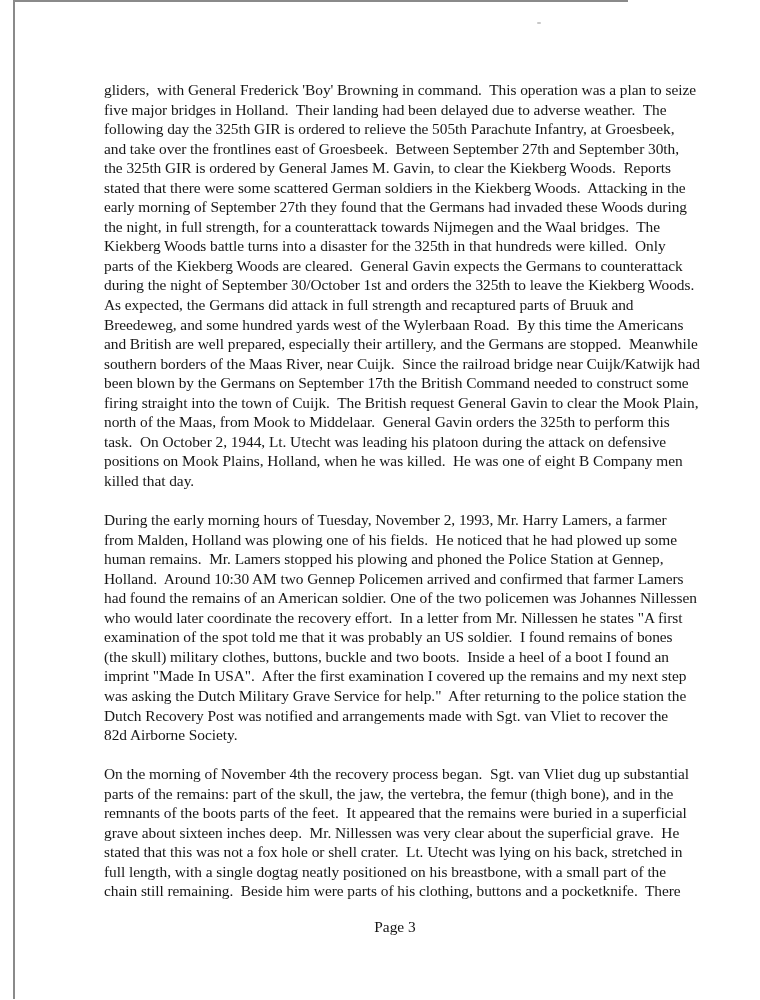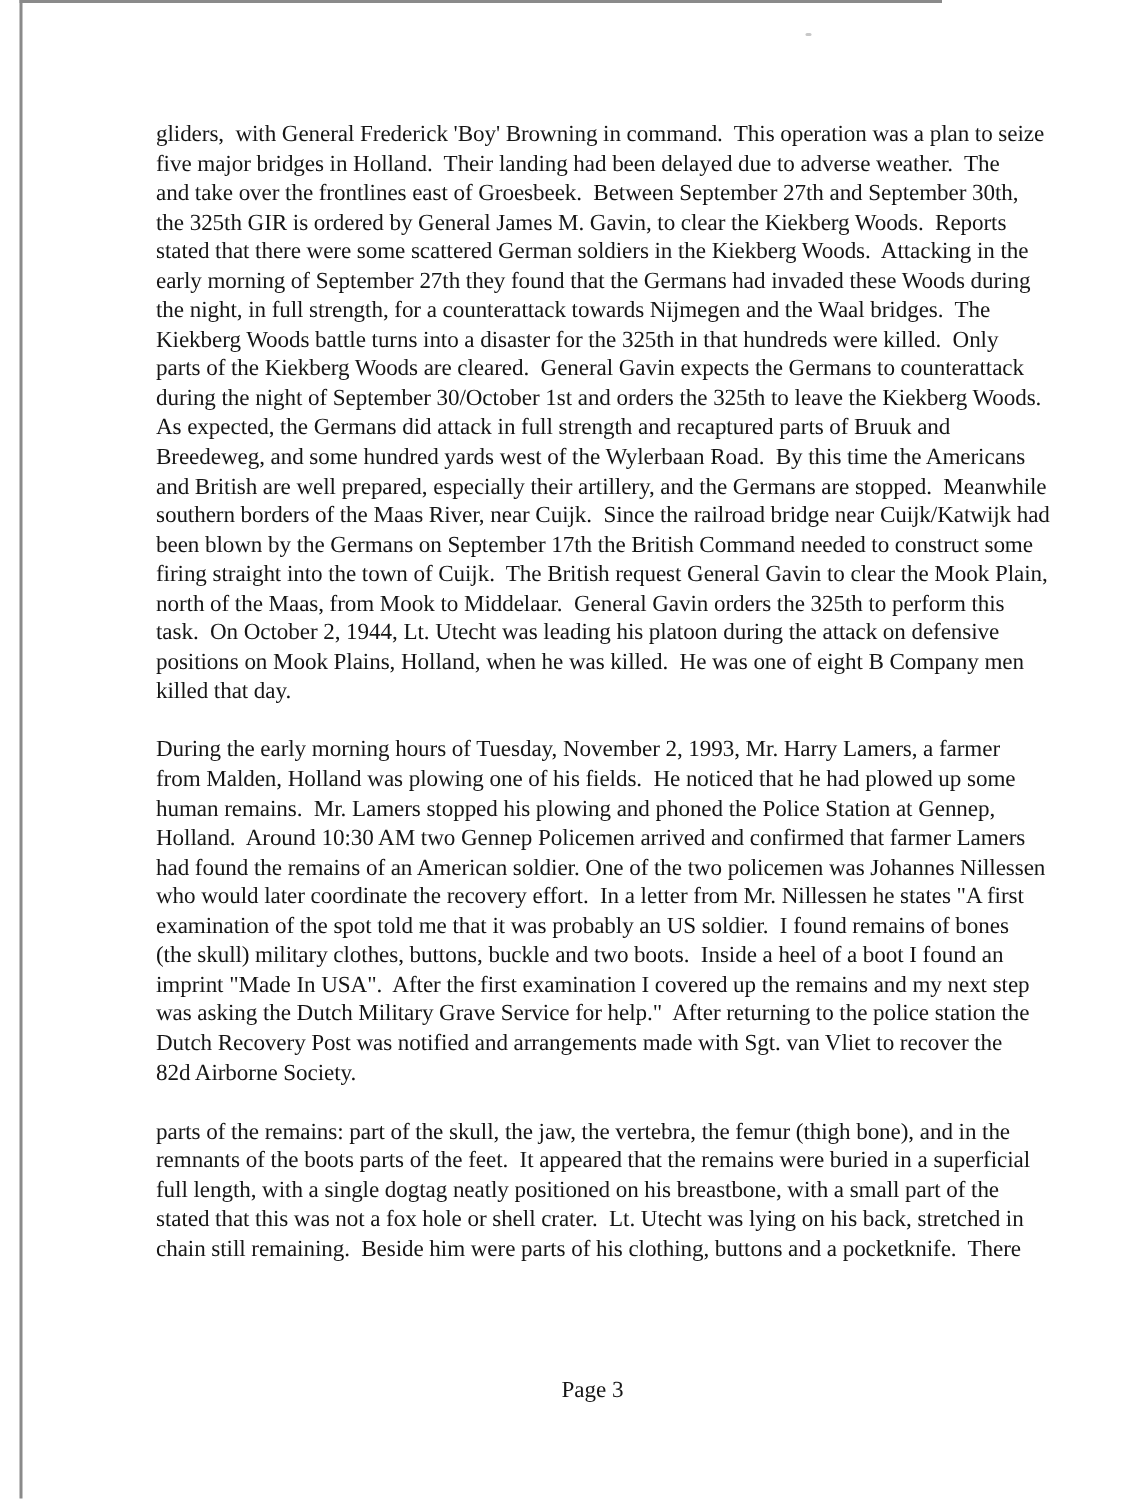--- a/index.html
+++ b/index.html
@@ -69,20 +69,21 @@
 </head>
 <body>
 
 <div class="page">
   <div class="scan-mark"></div>
 
   <div class="body-text">
     <p class="para">
       <span class="line">gliders,  with General Frederick 'Boy' Browning in command.  This operation was a plan to seize</span>
       <span class="line">five major bridges in Holland.  Their landing had been delayed due to adverse weather.  The</span>
+      <span class="line">following day the 325th GIR is ordered to relieve the 505th Parachute Infantry, at Groesbeek,</span>
       <span class="line">and take over the frontlines east of Groesbeek.  Between September 27th and September 30th,</span>
       <span class="line">the 325th GIR is ordered by General James M. Gavin, to clear the Kiekberg Woods.  Reports</span>
       <span class="line">stated that there were some scattered German soldiers in the Kiekberg Woods.  Attacking in the</span>
       <span class="line">early morning of September 27th they found that the Germans had invaded these Woods during</span>
       <span class="line">the night, in full strength, for a counterattack towards Nijmegen and the Waal bridges.  The</span>
       <span class="line">Kiekberg Woods battle turns into a disaster for the 325th in that hundreds were killed.  Only</span>
       <span class="line">parts of the Kiekberg Woods are cleared.  General Gavin expects the Germans to counterattack</span>
       <span class="line">during the night of September 30/October 1st and orders the 325th to leave the Kiekberg Woods.</span>
       <span class="line">As expected, the Germans did attack in full strength and recaptured parts of Bruuk and</span>
       <span class="line">Breedeweg, and some hundred yards west of the Wylerbaan Road.  By this time the Americans</span>
@@ -105,22 +106,24 @@
       <span class="line">who would later coordinate the recovery effort.  In a letter from Mr. Nillessen he states "A first</span>
       <span class="line">examination of the spot told me that it was probably an US soldier.  I found remains of bones</span>
       <span class="line">(the skull) military clothes, buttons, buckle and two boots.  Inside a heel of a boot I found an</span>
       <span class="line">imprint "Made In USA".  After the first examination I covered up the remains and my next step</span>
       <span class="line">was asking the Dutch Military Grave Service for help."  After returning to the police station the</span>
       <span class="line">Dutch Recovery Post was notified and arrangements made with Sgt. van Vliet to recover the</span>
       <span class="line">82d Airborne Society.</span>
     </p>
 
     <p class="para">
+      <span class="line">On the morning of November 4th the recovery process began.  Sgt. van Vliet dug up substantial</span>
       <span class="line">parts of the remains: part of the skull, the jaw, the vertebra, the femur (thigh bone), and in the</span>
       <span class="line">remnants of the boots parts of the feet.  It appeared that the remains were buried in a superficial</span>
+      <span class="line">grave about sixteen inches deep.  Mr. Nillessen was very clear about the superficial grave.  He</span>
+      <span class="line">stated that this was not a fox hole or shell crater.  Lt. Utecht was lying on his back, stretched in</span>
       <span class="line">full length, with a single dogtag neatly positioned on his breastbone, with a small part of the</span>
-      <span class="line">stated that this was not a fox hole or shell crater.  Lt. Utecht was lying on his back, stretched in</span>
       <span class="line">chain still remaining.  Beside him were parts of his clothing, buttons and a pocketknife.  There</span>
     </p>
   </div>
 
   <div class="page-number">Page 3</div>
 </div>
 
 </body></html>

